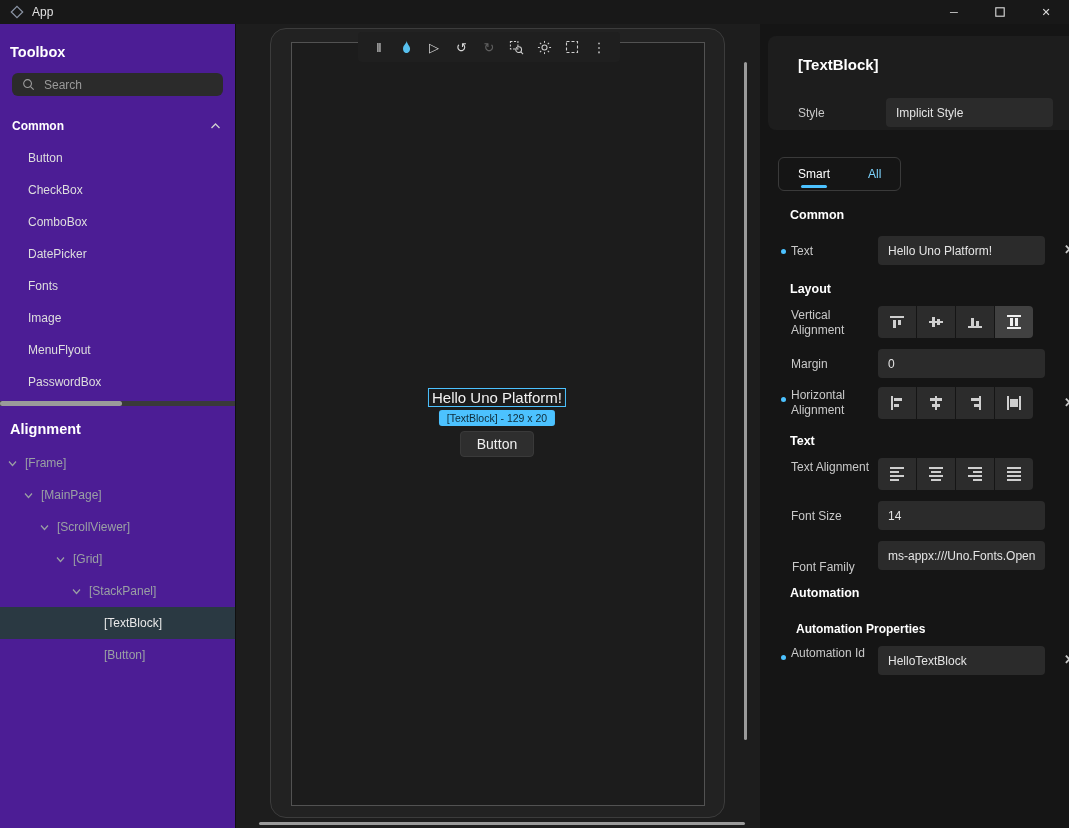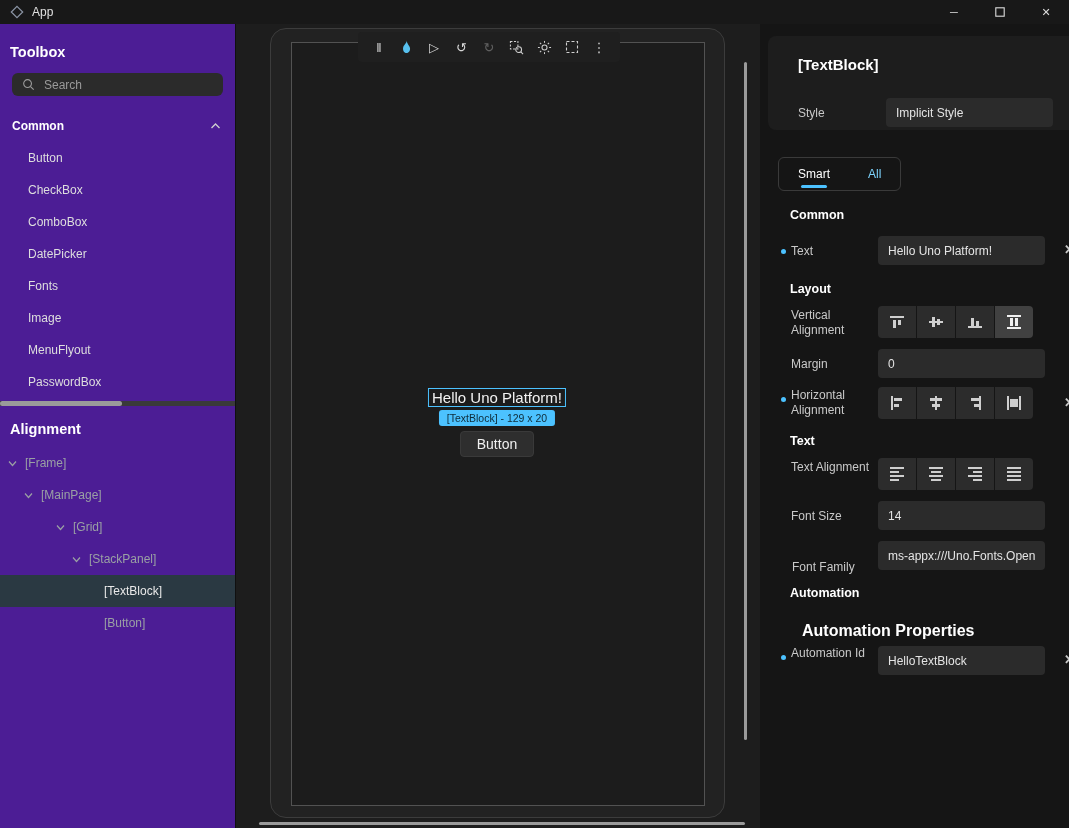--- a/index.html
+++ b/index.html
@@ -155,20 +155,28 @@
     <span>[Frame]</span>
   </div>
   <div class="tree-row" style="padding-left:24px;">
     <span class="tree-chev">
         <svg width="9" height="7" viewBox="0 0 9 7">
           <polyline points="1,1.5 4.5,5.5 8,1.5" fill="none" stroke="#9aa0a4" stroke-width="1.2"></polyline>
         </svg>
       </span>
     <span>[MainPage]</span>
   </div>
+  <div class="tree-row" style="padding-left:40px;">
+    <span class="tree-chev">
+        <svg width="9" height="7" viewBox="0 0 9 7">
+          <polyline points="1,1.5 4.5,5.5 8,1.5" fill="none" stroke="#9aa0a4" stroke-width="1.2"></polyline>
+        </svg>
+      </span>
+    <span>[ScrollViewer]</span>
+  </div>
   <div class="tree-row" style="padding-left:56px;">
     <span class="tree-chev">
         <svg width="9" height="7" viewBox="0 0 9 7">
           <polyline points="1,1.5 4.5,5.5 8,1.5" fill="none" stroke="#9aa0a4" stroke-width="1.2"></polyline>
         </svg>
       </span>
     <span>[Grid]</span>
   </div>
   <div class="tree-row" style="padding-left:72px;">
     <span class="tree-chev">
@@ -308,18 +316,18 @@
     <div class="icell">
         <span class="ai ai-tjustify"></span>
       </div>
   </div>
   <div class="plabel" style="left:31px;top:485px;">Font Size</div>
   <input class="pinput" style="top: 477px;" value="14">
   <div class="plabel" style="left:32px;top:525px;margin-top:11px;">Font Family</div>
   <input class="pinput" style="top: 517px;" value="ms-appx:///Uno.Fonts.OpenSan">
 
   <div class="gtitle" style="top:562px;">Automation</div>
-  <div class="gtitle" style="left:42px;top:598px;font-size:16px;text-align:center;">Automation Properties</div>
+  <div class="gtitle" style="left:36px;top:598px;font-size:12px;text-align:center;">Automation Properties</div>
   <span class="dot" style="top:631px;"></span>
   <div class="plabel" style="left:31px;top:622px;width:80px;">Automation Id</div>
   <input class="pinput" style="top: 622px;" value="HelloTextBlock">
   <span class="edge" style="top:628px;">✕</span>
 </div>
 
 </body></html>

